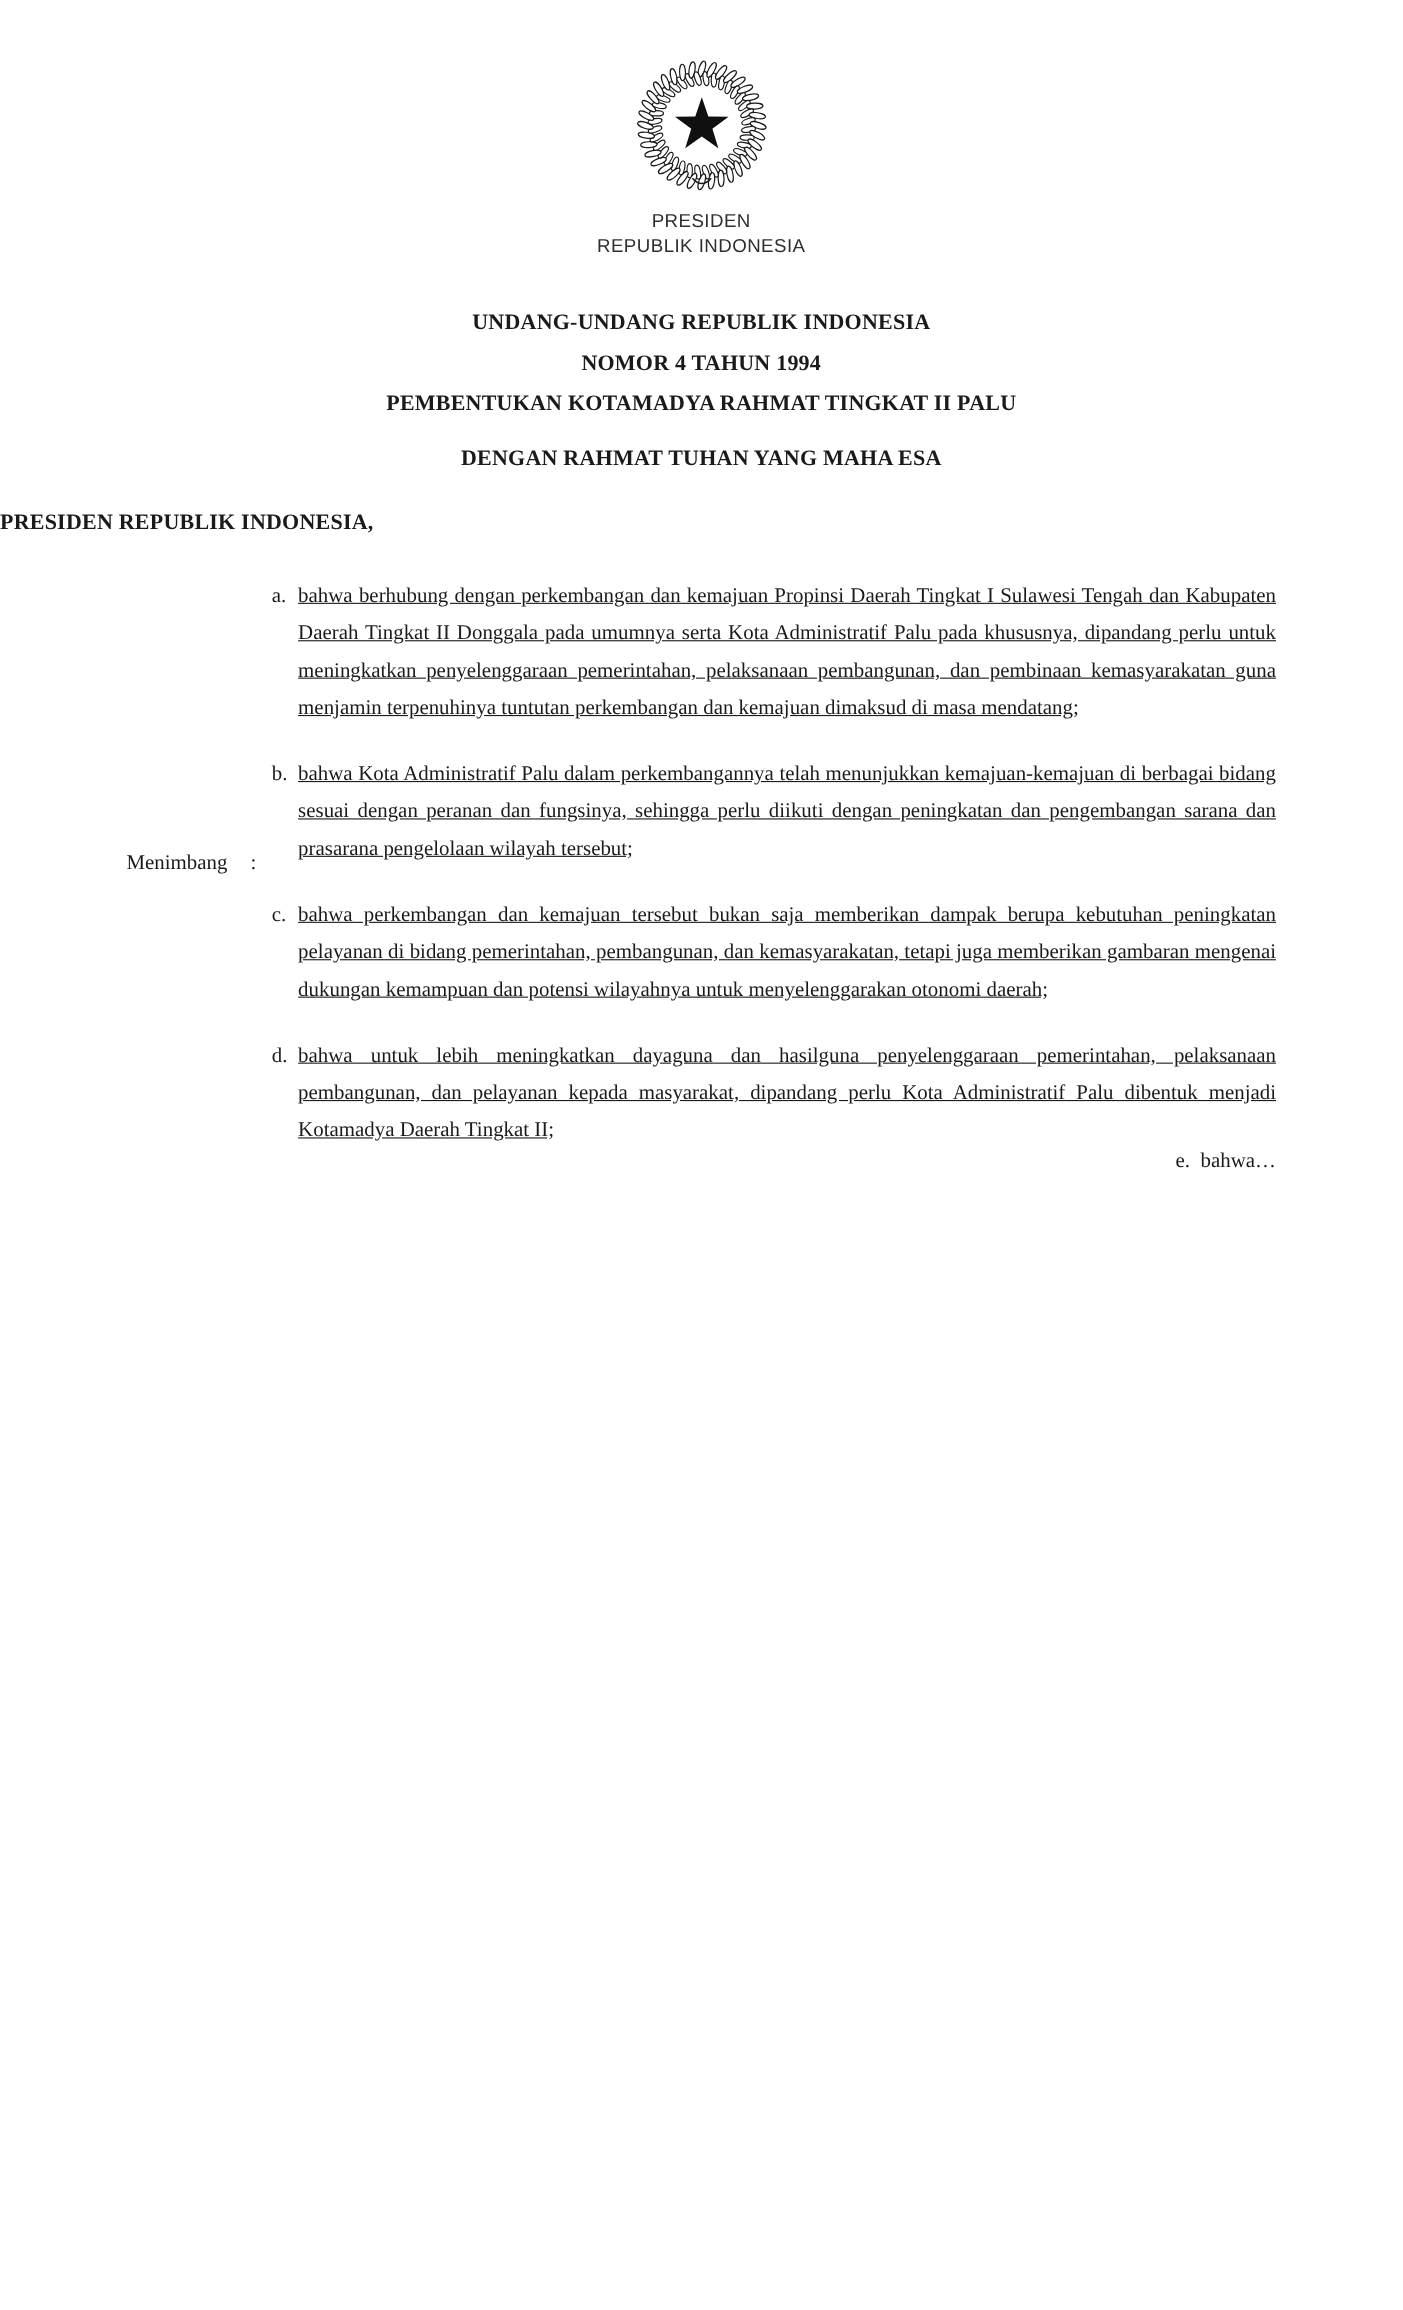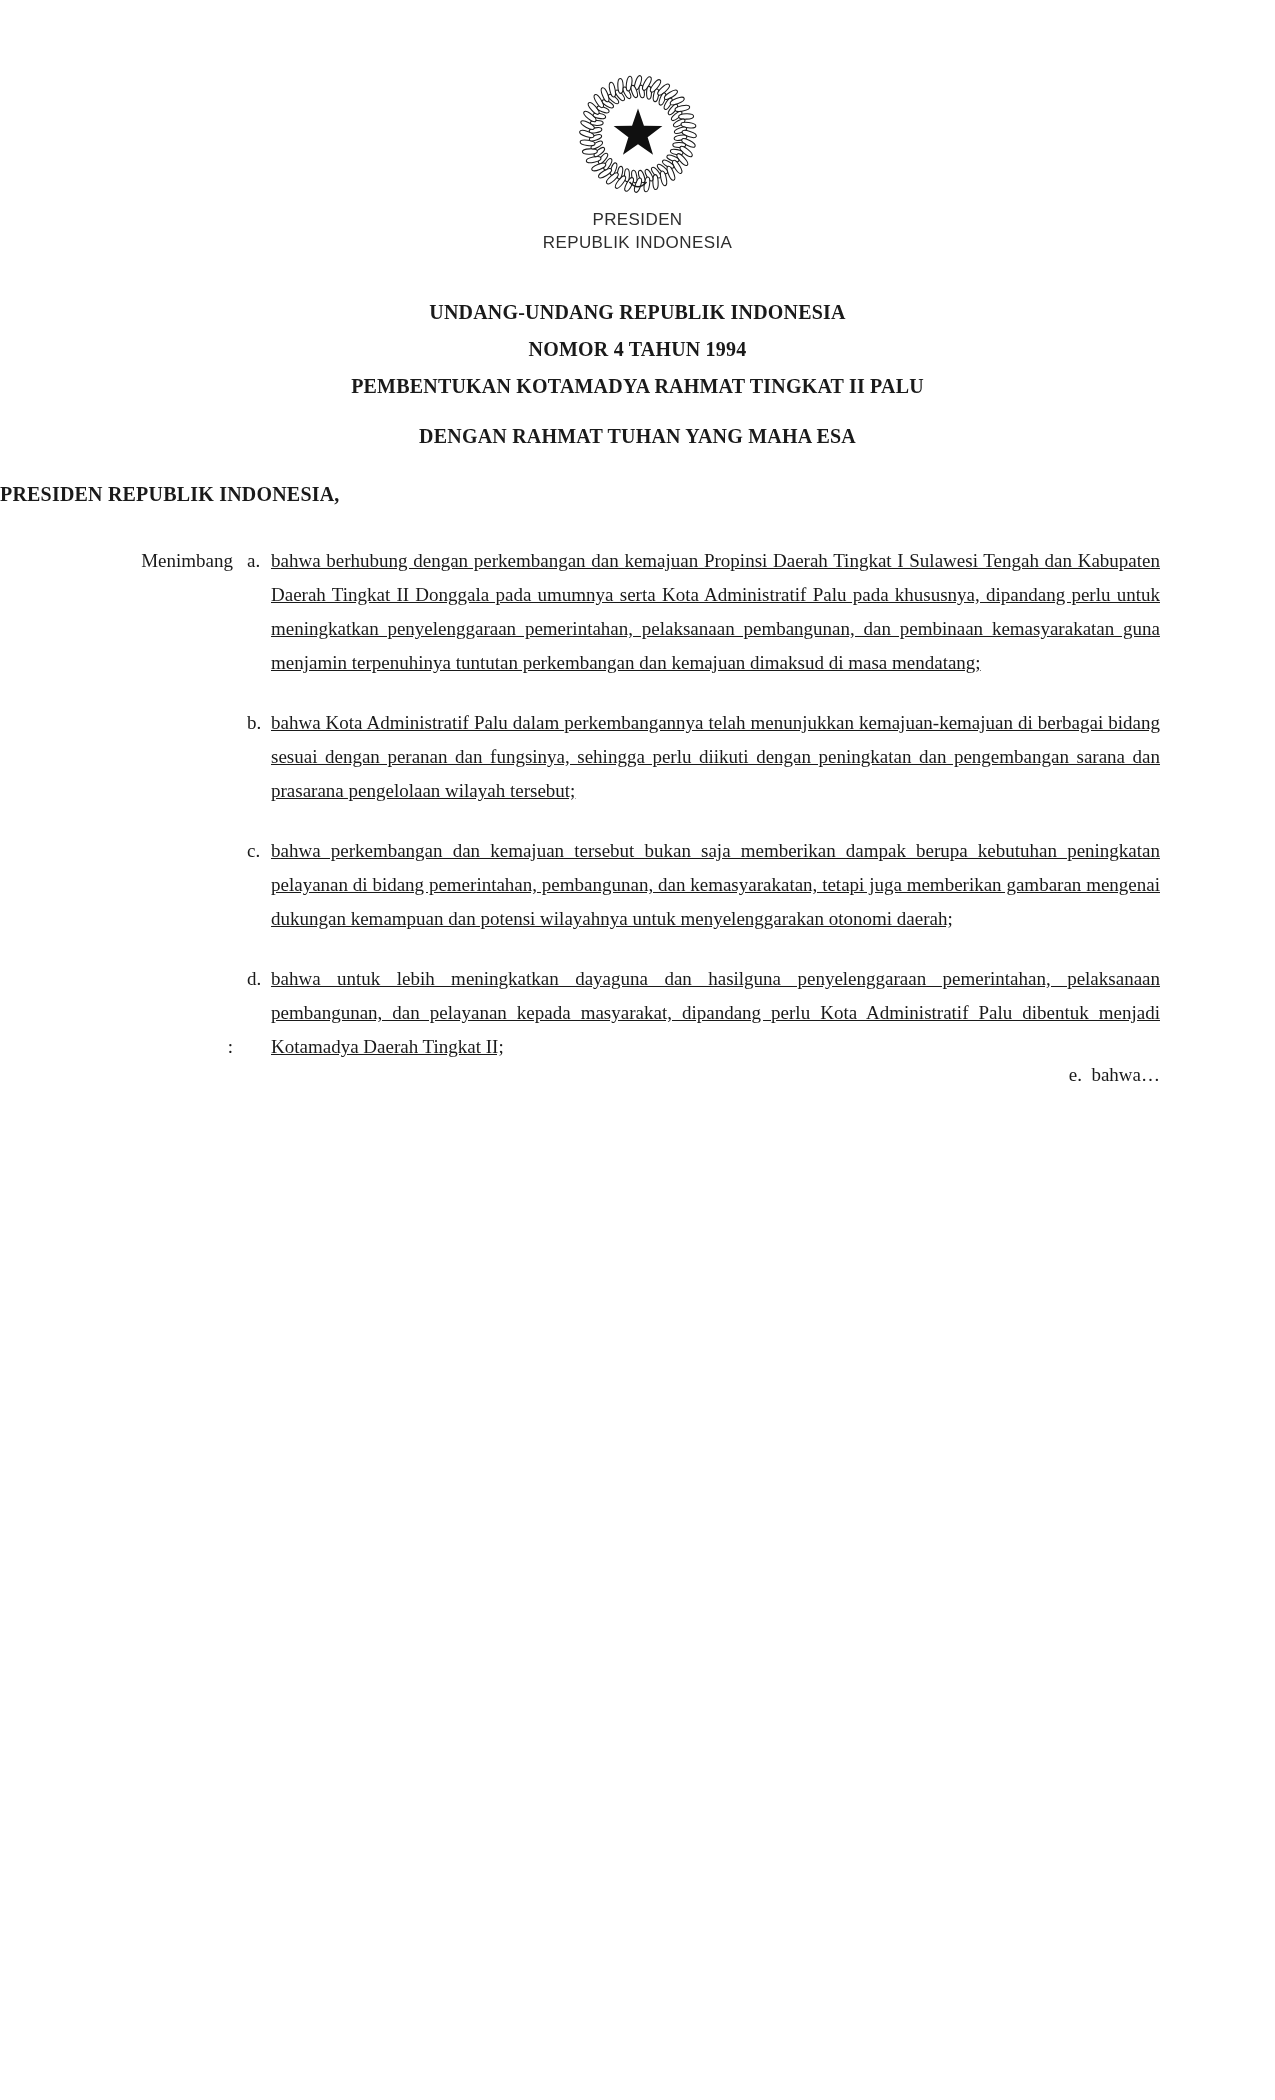--- a/index.html
+++ b/index.html
@@ -13,21 +13,21 @@
       height: 2100px;
       margin: 0 auto;
       background: #ffffff;
       color: #1a1a1a;
       font-family: "Liberation Serif", serif;
       overflow: hidden;
       box-sizing: border-box;
     }
     .masthead {
       text-align: center;
-      padding-top: 70px;
+      padding-top: 50px;
     }
     .emblem {
       display: inline-block;
       line-height: 0;
     }
     .emblem svg {
       width: 128px;
       height: 128px;
     }
     .org {
@@ -65,24 +65,23 @@
       margin-top: 38px;
       padding: 0 115px;
       font-size: 19px;
       line-height: 34px;
     }
     .label-col {
       width: 132px;
       flex-shrink: 0;
       display: flex;
       justify-content: space-between;
-      align-items: flex-end;
+      align-items: center;
       padding-right: 14px;
       box-sizing: border-box;
-      flex-direction: column;
     }
     .items-col {
       flex: 1;
     }
     .item {
       display: flex;
       margin-bottom: 26px;
     }
     .item:last-child {
       margin-bottom: 0;

